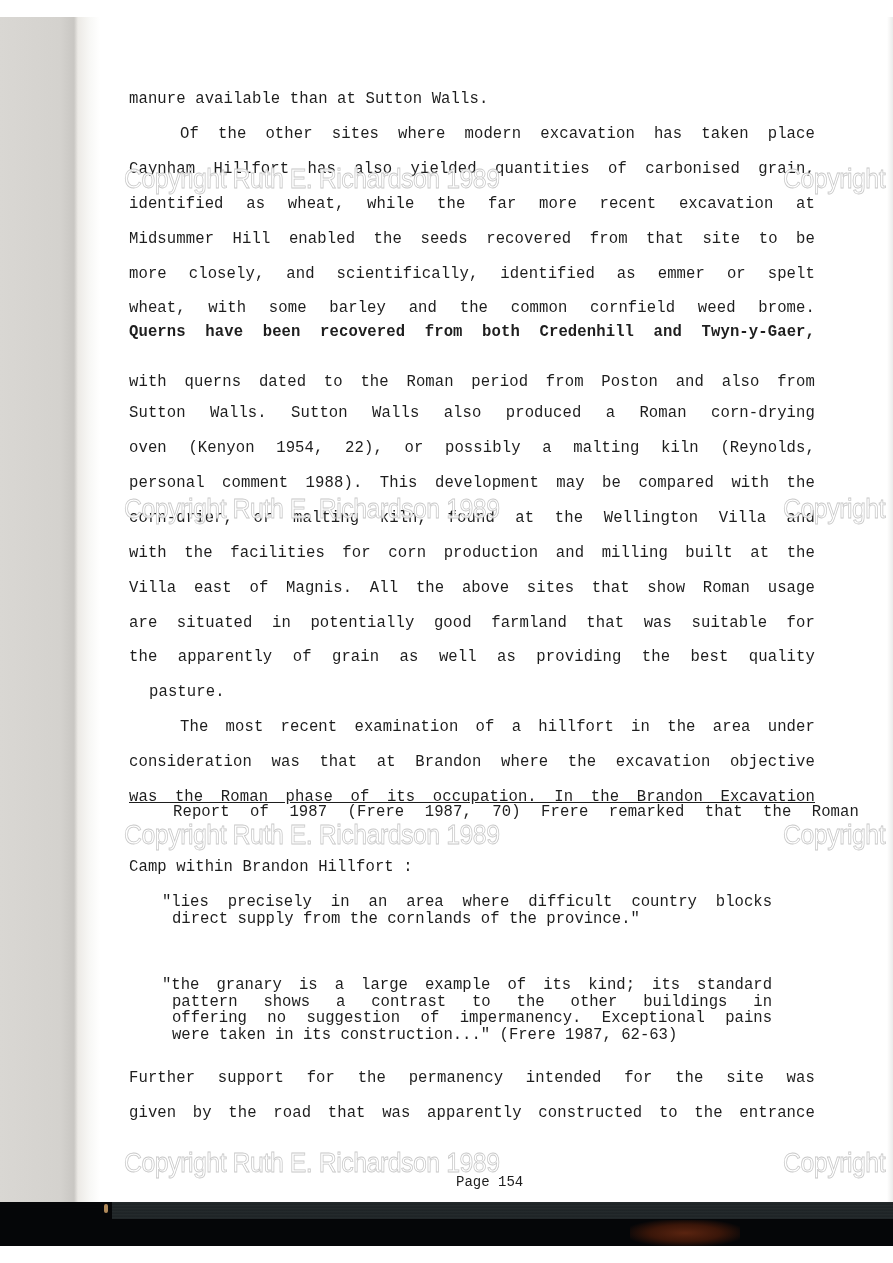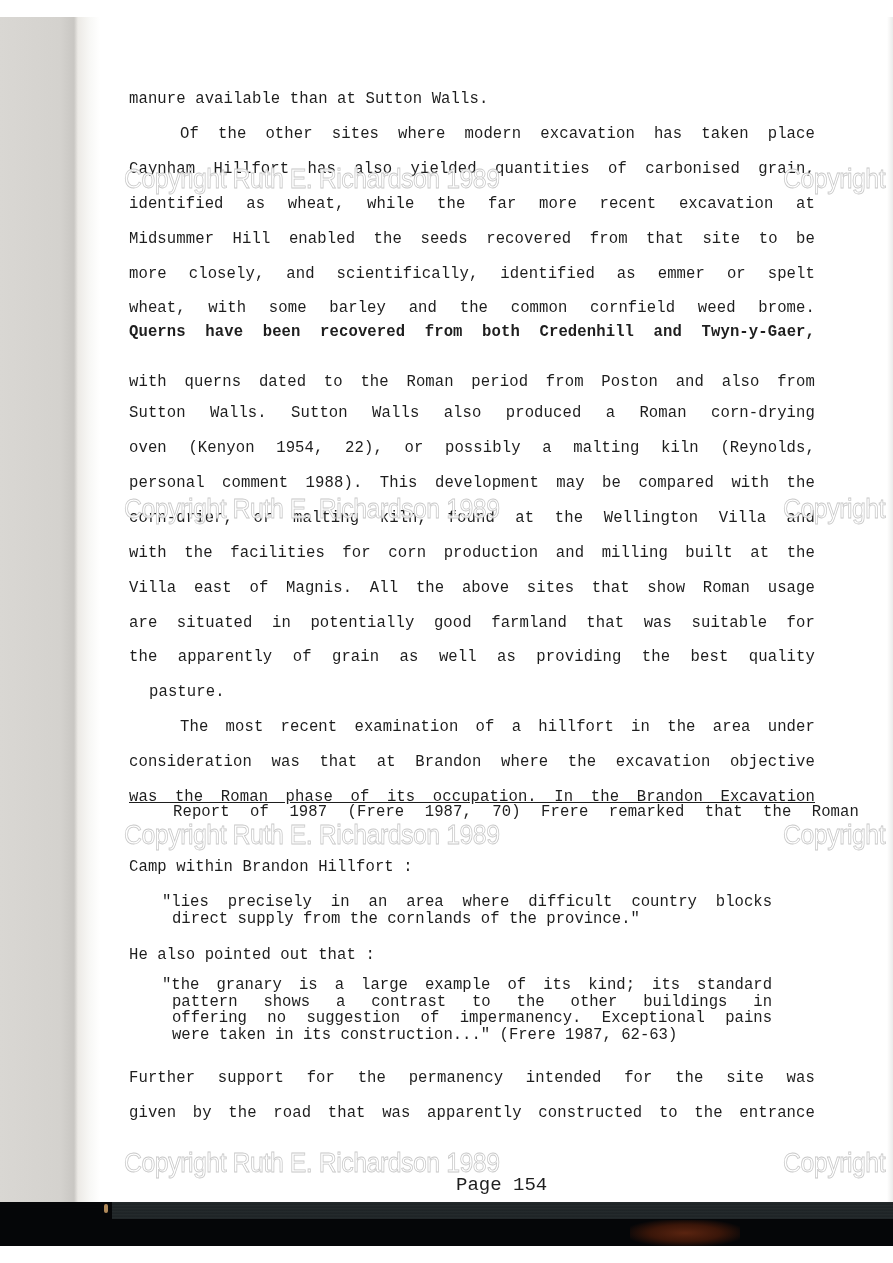--- a/index.html
+++ b/index.html
@@ -32,21 +32,21 @@
   }
   .quote.justify { text-align: justify; text-align-last: justify; white-space: normal; }
   .watermark {
     position: absolute; font-family: "Liberation Sans", "DejaVu Sans", sans-serif;
     font-size: 27px; color: rgba(255,255,255,0.9);
     -webkit-text-stroke: 0.8px #c8c8c8;
     letter-spacing: -0.5px; white-space: pre; line-height: 30px;
     transform: scaleX(0.92); transform-origin: left top;
   }
   .page-number {
-    position: absolute; left: 456px; top: 1174px; font-size: 19px; color: #1e1e1e;
+    position: absolute; left: 456px; top: 1174px; font-size: 14px; color: #1e1e1e;
     white-space: pre;
   }
   .dark-band {
     position: absolute; left: 0; top: 1202px; width: 893px; height: 44px;
     background: #050608;
   }
   .dark-band .fabric {
     position: absolute; left: 112px; top: 0; right: 0; height: 17px;
     background: repeating-linear-gradient(to bottom, #22282a 0px, #2d3436 1px, #1a1f21 2px, #283033 3px);
     opacity: 0.9;
@@ -91,21 +91,20 @@
       <div class="line justify" style="top: 718.2px; left: 180px; width: 635px;">The most  recent examination of a hillfort in the area under</div>
       <div class="line justify" style="top: 753.1px;">consideration was that at  Brandon where the excavation objective</div>
       <div class="line justify" style="top: 788px; text-decoration: underline;">was the Roman phase of its occupation.  In the Brandon Excavation</div>
       <div class="line justify" style="top: 803px; margin-left: 44px;">Report  of 1987  (Frere 1987, 70)  Frere remarked that the  Roman</div>
       <div class="line" style="top: 857.8px;">Camp within Brandon Hillfort :</div>
     </div>
   <div id="quote1">
       <div class="quote justify" style="top: 894px; left: 162px; width: 610px;">"lies  precisely in an area where difficult country blocks</div>
       <div class="quote" style="top: 910.5px; left: 172px; width: 600px;">direct supply from the cornlands of the province."</div>
     </div>
-  <div class="line" id="bridge" style="top:946px;">He also pointed out that :</div>
   <div id="quote2">
       <div class="quote justify" style="top: 977px; left: 162px; width: 610px;">"the granary  is a large example of its kind; its standard</div>
       <div class="quote justify" style="top: 993.5px; left: 172px; width: 600px;">pattern  shows  a  contrast  to the  other  buildings  in</div>
       <div class="quote justify" style="top: 1010px; left: 172px; width: 600px;">offering no suggestion of impermanency. Exceptional pains</div>
       <div class="quote" style="top: 1026.5px; left: 172px; width: 600px;">were taken in its construction..." (Frere 1987, 62-63)</div>
     </div>
   <div id="closing">
       <div class="line justify" style="top: 1069px;">Further  support  for the  permanency  intended for the  site was</div>
       <div class="line justify" style="top: 1104px;">given by the road that was apparently constructed to the entrance</div>
     </div>

